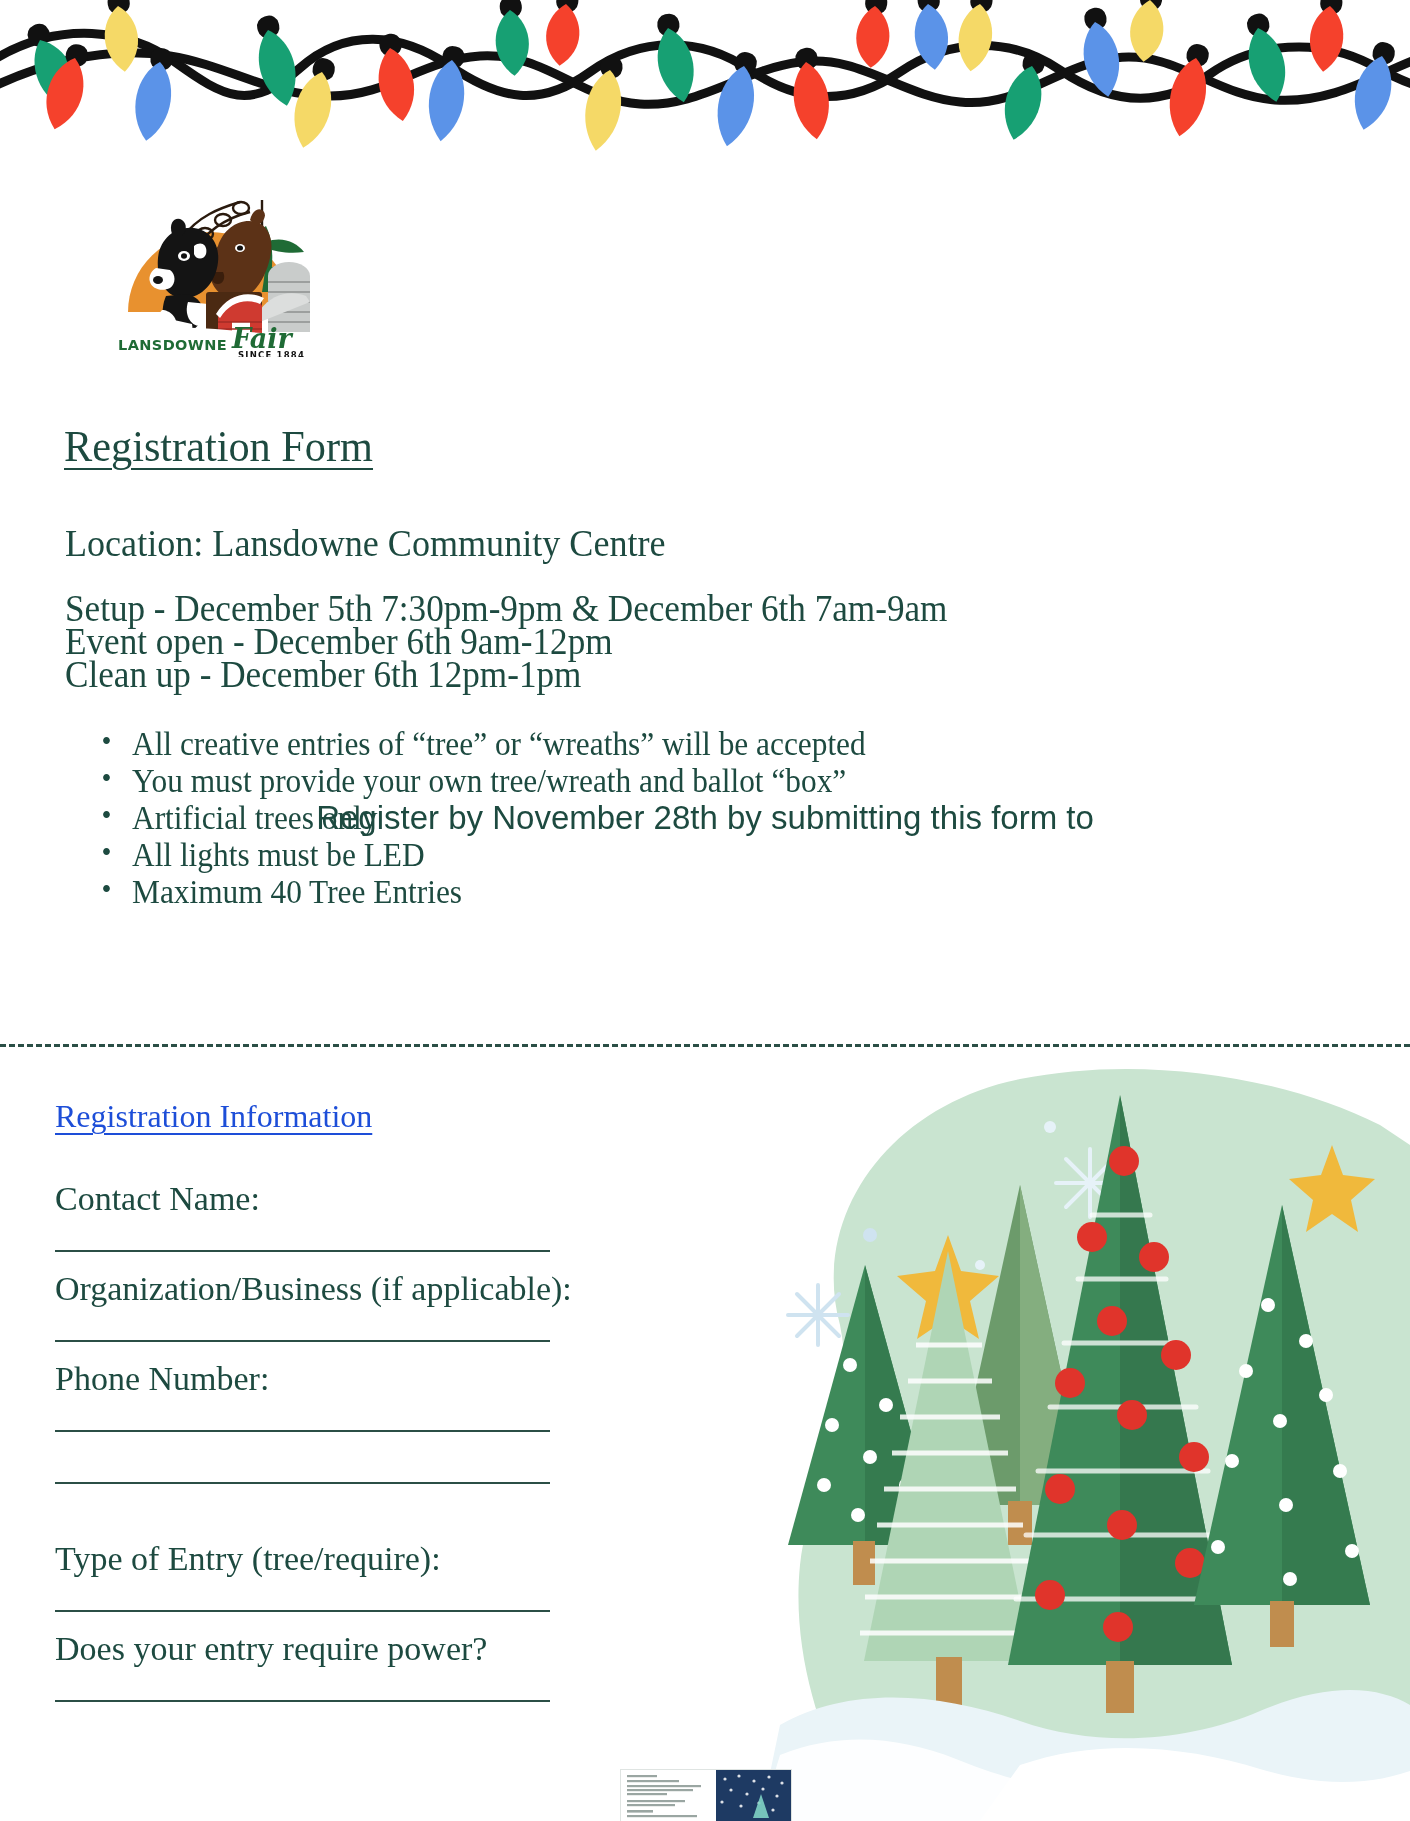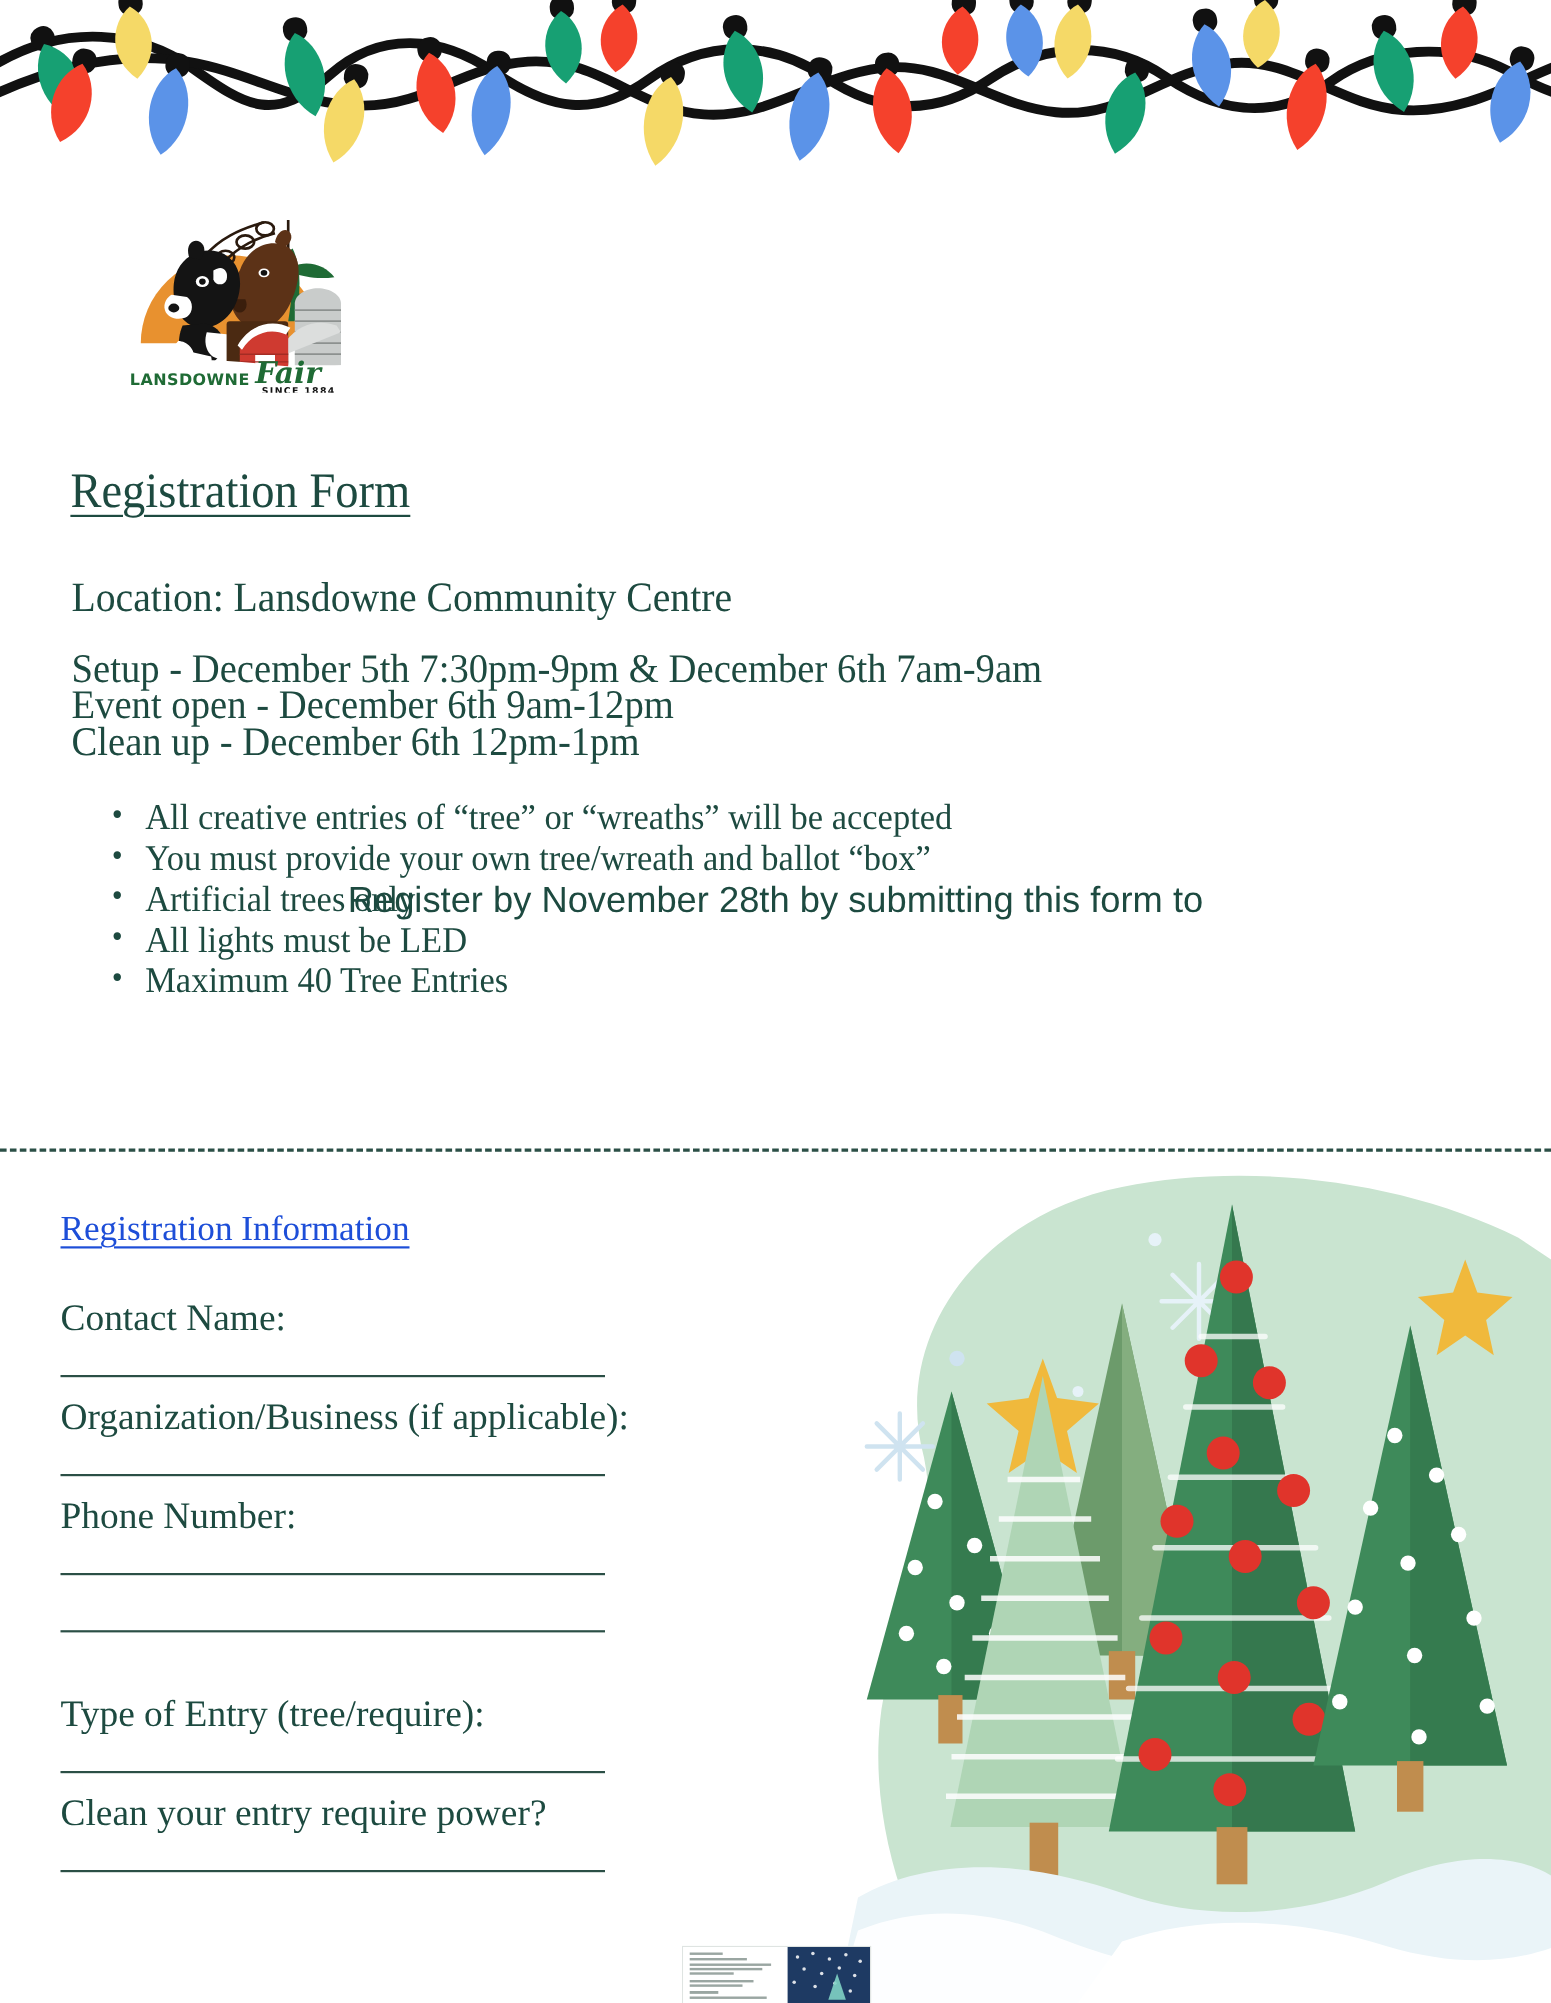--- a/index.html
+++ b/index.html
@@ -453,21 +453,21 @@
     <div class="field" style="top:1450px;">
       <span class="rule"></span>
     </div>
 
     <div class="field" style="top:1540px;">
       <span class="lbl">Type of Entry (tree/require):</span>
       <span class="rule"></span>
     </div>
 
     <div class="field" style="top:1630px;">
-      <span class="lbl">Clean your entry require power?</span>
+      <span class="lbl">Does your entry require power?</span>
       <span class="rule"></span>
     </div>
   </div>
 
   <div class="thumb">
     <svg width="170" height="52" viewBox="0 0 170 52" xmlns="http://www.w3.org/2000/svg">
       <rect x="0" y="0" width="95" height="52" fill="#FFFFFF"></rect>
       <g fill="#9AA6A2">
         <rect x="6" y="5" width="30" height="2.2"></rect>
         <rect x="6" y="10" width="52" height="2.2"></rect>

